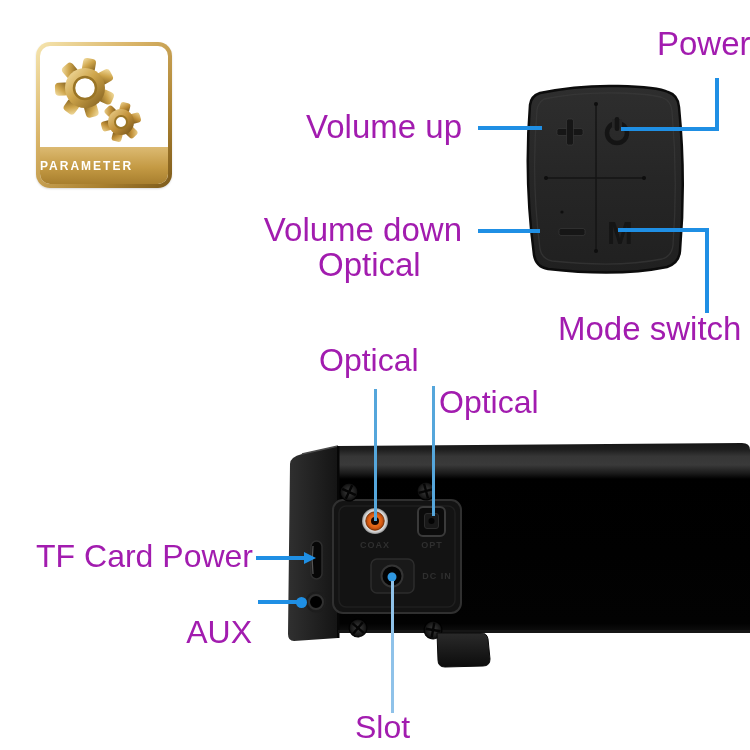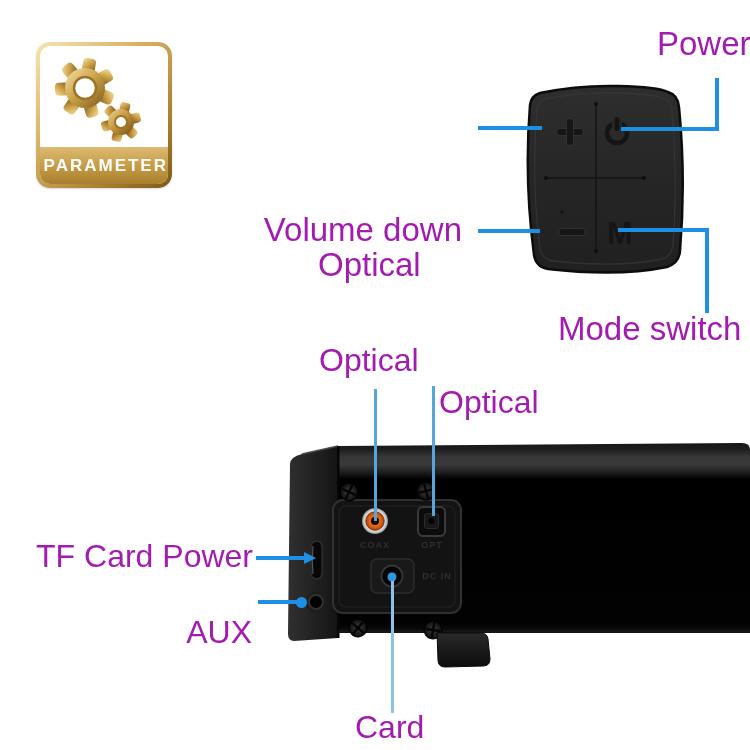--- a/index.html
+++ b/index.html
@@ -16,22 +16,22 @@
     border-left:12px solid #1f8fe4;}
   .dot{position:absolute;border-radius:50%;background:#1f8fe4;}
   
   #badge{position:absolute;left:36px;top:42px;width:136px;height:146px;
     border-radius:14px;background:linear-gradient(135deg,#f6e6b0 0%,#d9b468 35%,#a87f2e 75%,#7c5a1b 100%);
     box-shadow:0 1px 2px rgba(0,0,0,.15);}
   #badge .inner{position:absolute;left:4px;top:4px;right:4px;bottom:4px;
     border-radius:10px;background:#fff;overflow:hidden;}
   #badge .banner{position:absolute;left:0;right:0;bottom:0;height:37px;
     background:linear-gradient(180deg,#dcba72 0%,#c49a44 55%,#a87f2e 100%);
-    color:#fff;font-weight:bold;font-size:17px;letter-spacing:2px;
-    text-align:right;line-height:38px;margin-top:14px;}
+    color:#fff;font-weight:bold;font-size:12px;letter-spacing:2px;
+    text-align:left;line-height:38px;margin-top:14px;}
   svg{display:block;}
 </style>
 </head>
 <body>
 
 <div id="canvas">
 
   <div id="badge">
     <div class="inner">
       <svg width="128" height="101" viewBox="0 0 128 101">
@@ -233,22 +233,23 @@
   <div class="cl" style="left:705px;top:228px;width:4px;height:85px;"></div>
   <div class="cl mid" style="left:374px;top:389px;width:2.5px;height:132px;"></div>
   <div class="cl mid" style="left:432px;top:386px;width:2.5px;height:130px;"></div>
   <div class="cl light" style="left:391px;top:581px;width:3px;height:132px;"></div>
   <div class="cl" style="left:256px;top:556px;width:50px;height:4px;"></div>
   <div class="arrow-right" style="left:304px;top:552px;"></div>
   <div class="cl" style="left:258px;top:600px;width:42px;height:4px;"></div>
   <div class="dot" style="left:296px;top:597px;width:11px;height:11px;"></div>
 
   <div class="lbl" style="left:657px;top:27px;">Power</div>
+  <div class="lbl" style="right:288px;top:110px;">Volume up</div>
   <div class="lbl" style="right:288px;top:213px;text-align:right;">Volume down</div>
   <div class="lbl" style="left:318px;top:248px;">Optical</div>
   <div class="lbl" style="left:558px;top:312px;text-align:right;">Mode switch</div>
   <div class="lbl sm" style="left:319px;top:344px;">Optical</div>
   <div class="lbl sm" style="left:439px;top:386px;">Optical</div>
   <div class="lbl sm" style="right:497px;top:540px;">TF Card Power</div>
   <div class="lbl sm" style="right:498px;top:616px;">AUX</div>
-  <div class="lbl sm" style="left:355px;top:711px;">Card</div>
+  <div class="lbl sm" style="left:355px;top:711px;">Slot</div>
 
 </div>
 
 </body></html>

